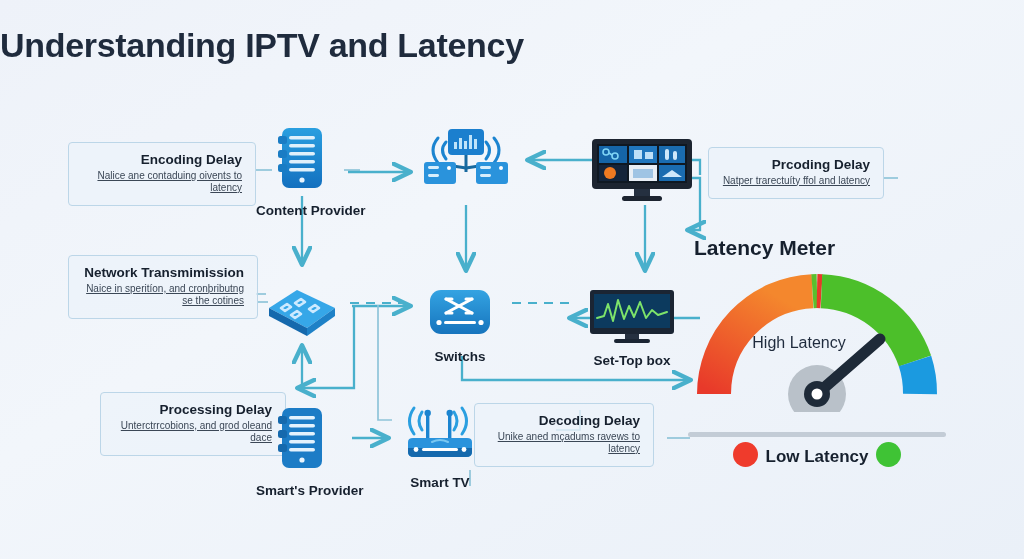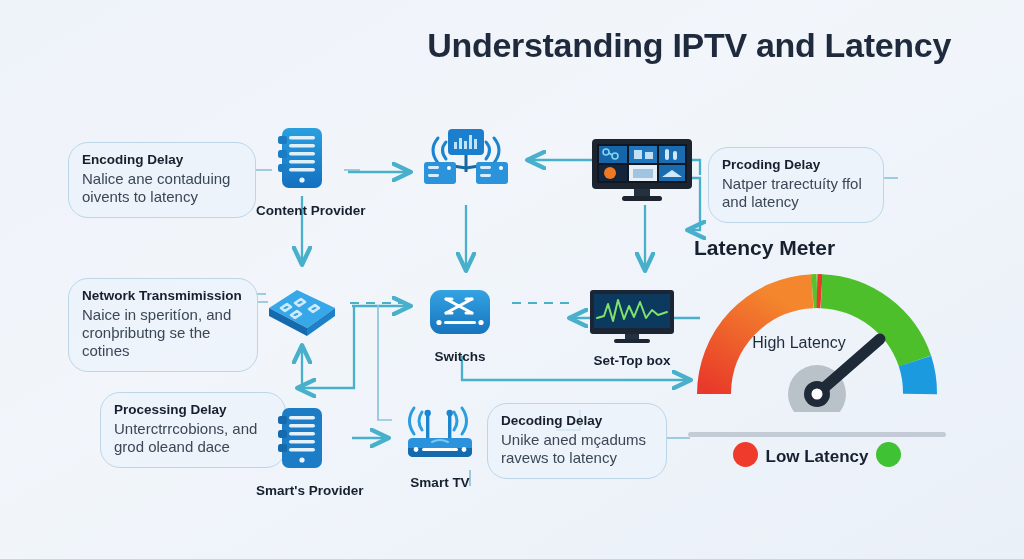--- a/index.html
+++ b/index.html
@@ -7,45 +7,46 @@
     width:1024px;height:559px;overflow:hidden;
     background:#eef3fa;
     font-family:"Liberation Sans",sans-serif;
     position:relative;
   }
   #canvas{
     position:absolute;inset:0;
     background:linear-gradient(150deg,#eef2f9 0%,#f2f6fb 40%,#eaf0f8 100%);
   }
   .title{
-    position:absolute;left:0;top:26px;width:951px;text-align:right;
+    position:absolute;left:0;top:26px;width:951px;text-align:left;
     font-size:34px;font-weight:bold;color:#1f2b3d;letter-spacing:-0.3px;
   }
 
   
   .card{
     position:absolute;
     background:rgba(236,243,250,0.72);
     border:1px solid #bcd6e8;
-    border-radius:20px;
+    border-radius:4px;
     padding:9px 13px 11px 13px;
     box-sizing:border-box;
+    text-align:right;
   }
   .card .hd{
     font-size:13.5px;font-weight:bold;color:#16202e;
     margin:0 0 2px 0;line-height:1.15;white-space:nowrap;
   }
   .card .bd{
-    font-size:15px;color:#3b4756;line-height:1.22;
+    font-size:10px;color:#3b4756;line-height:1.22;text-decoration:underline;
   }
   #card-encoding{left:68px;top:142px;width:188px;}
-  #card-network {left:68px;top:278px;width:190px;}
+  #card-network {left:68px;top:255px;width:190px;}
   #card-processing{left:68px;top:392px;width:186px;margin-left:32px;}
   #card-precoding{left:708px;top:147px;width:176px;}
-  #card-decoding{left:487px;top:403px;width:180px;}
+  #card-decoding{left:474px;top:403px;width:180px;}
 
   
   .node{position:absolute;text-align:center;}
   .node .cap{
     font-size:13.5px;font-weight:bold;color:#16202e;line-height:1.18;
     margin-top:5px;white-space:nowrap;
   }
   #node-content{left:256px;top:126px;width:92px;}
   #node-hub{left:414px;top:124px;width:104px;}
   #node-monitor{left:588px;top:137px;width:108px;}

